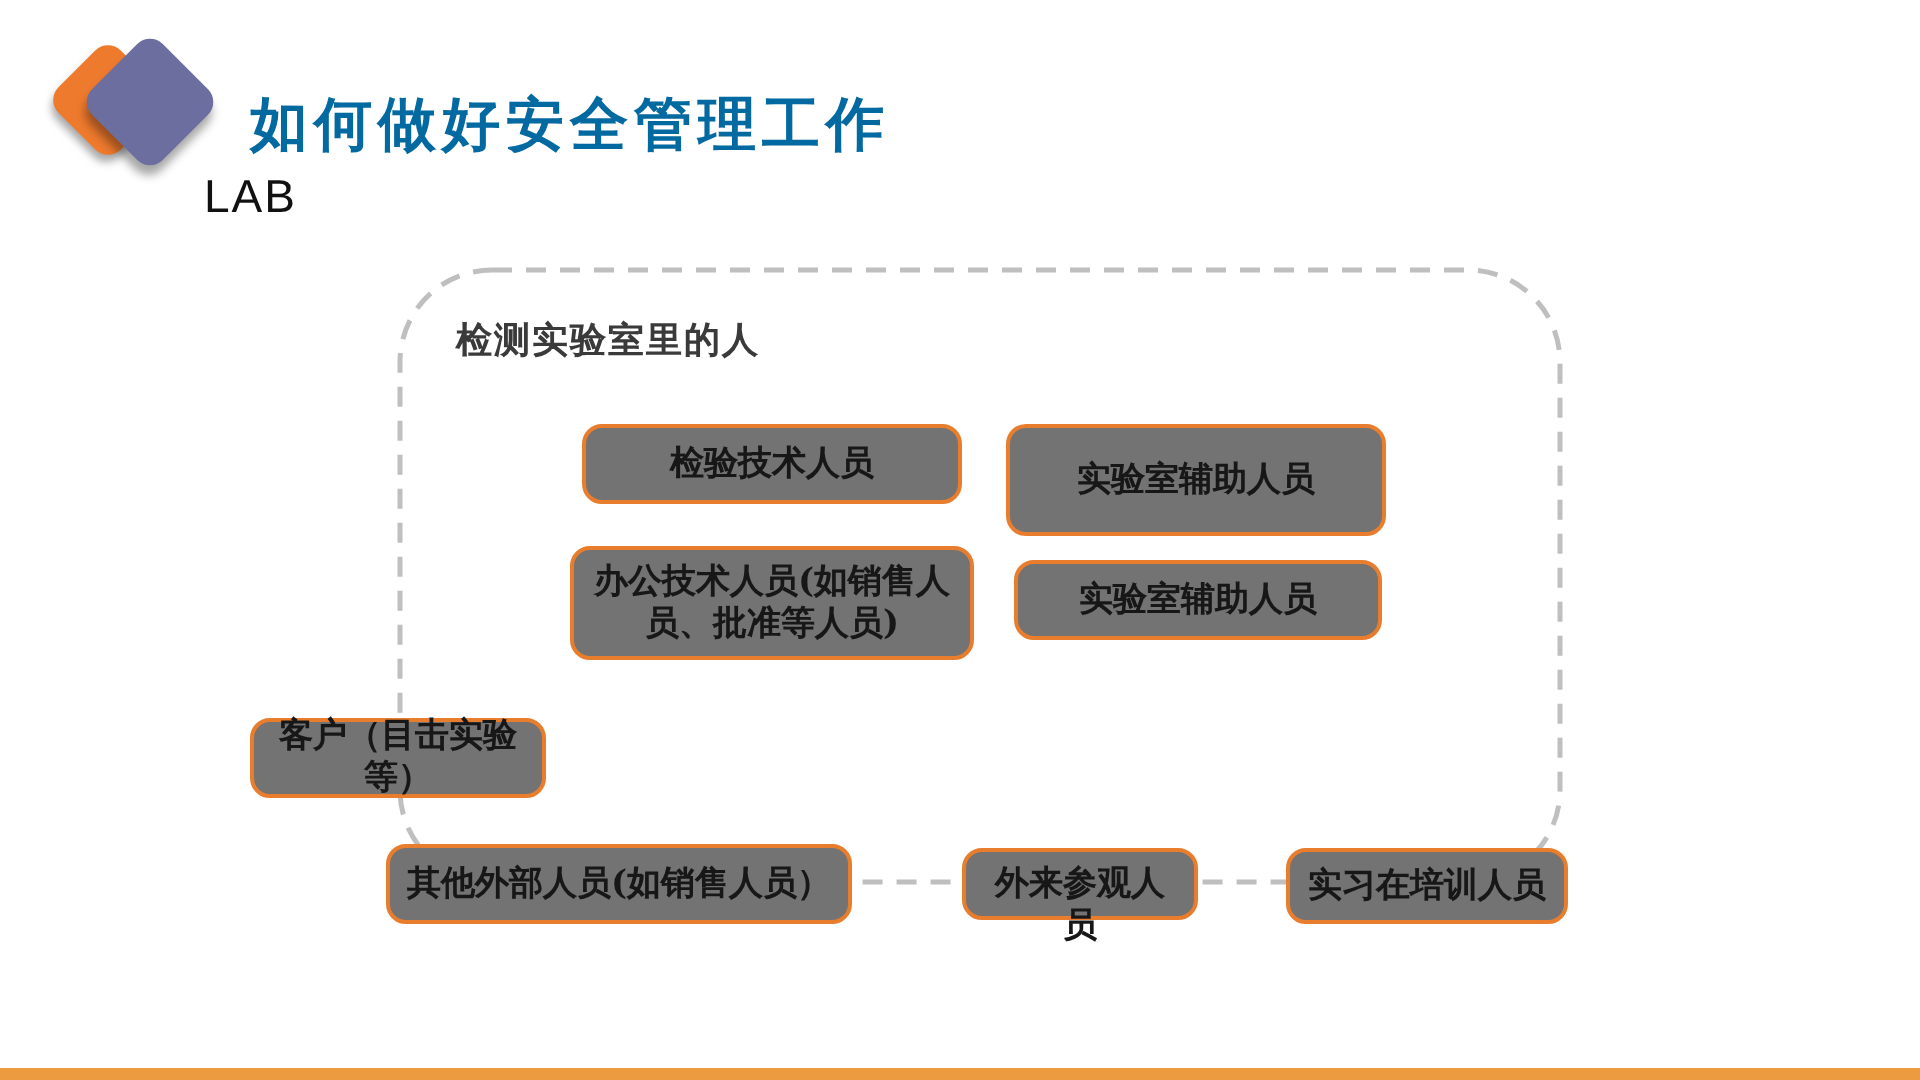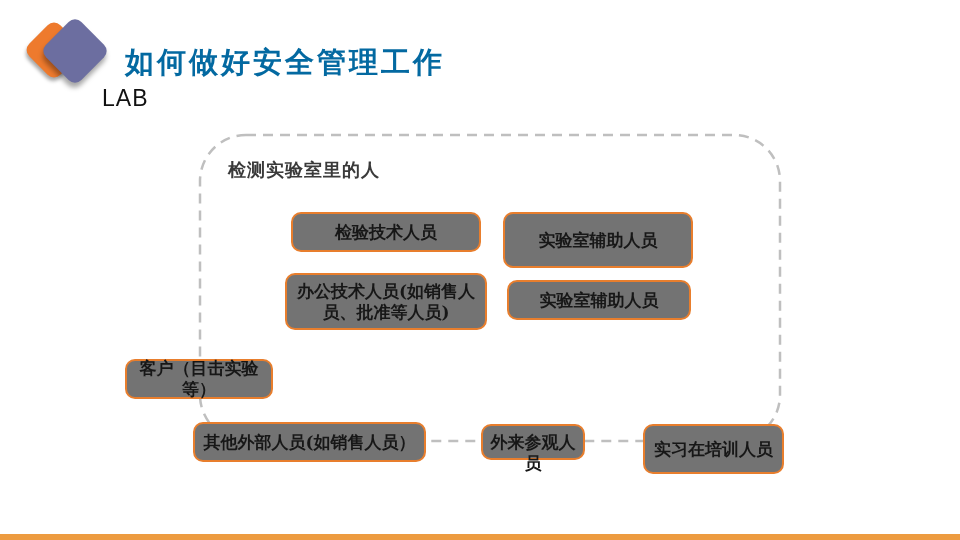--- a/index.html
+++ b/index.html
@@ -49,22 +49,22 @@
     font-size:17px;font-weight:bold;color:#171717;
     line-height:21px;
     box-sizing:border-box;
   }
   .b1{left:291px;top:212px;width:190px;height:40px;}
   .b2{left:503px;top:212px;width:190px;height:56px;}
   .b3{left:285px;top:273px;width:202px;height:57px;padding:2px 6px;}
   .b4{left:507px;top:280px;width:184px;height:40px;}
   .b5{left:125px;top:348px;width:148px;height:40px;margin-top:11px;}
   .b6{left:193px;top:422px;width:233px;height:40px;}
-  .b7{left:481px;top:424px;width:104px;height:36px;overflow:visible;align-items:flex-start;padding-top:6px;}
-  .b8{left:643px;top:424px;width:141px;height:50px;}
+  .b7{left:481px;top:424px;width:118px;height:36px;overflow:visible;align-items:flex-start;padding-top:6px;}
+  .b8{left:643px;top:424px;width:141px;height:38px;}
   .b7 span{display:inline-block;width:92px;}
   
   .footer-bar{
     position:absolute;left:0;bottom:0;width:960px;height:6px;
     background:#ED9B40;
   }
 </style>
 </head>
 <body>
 

